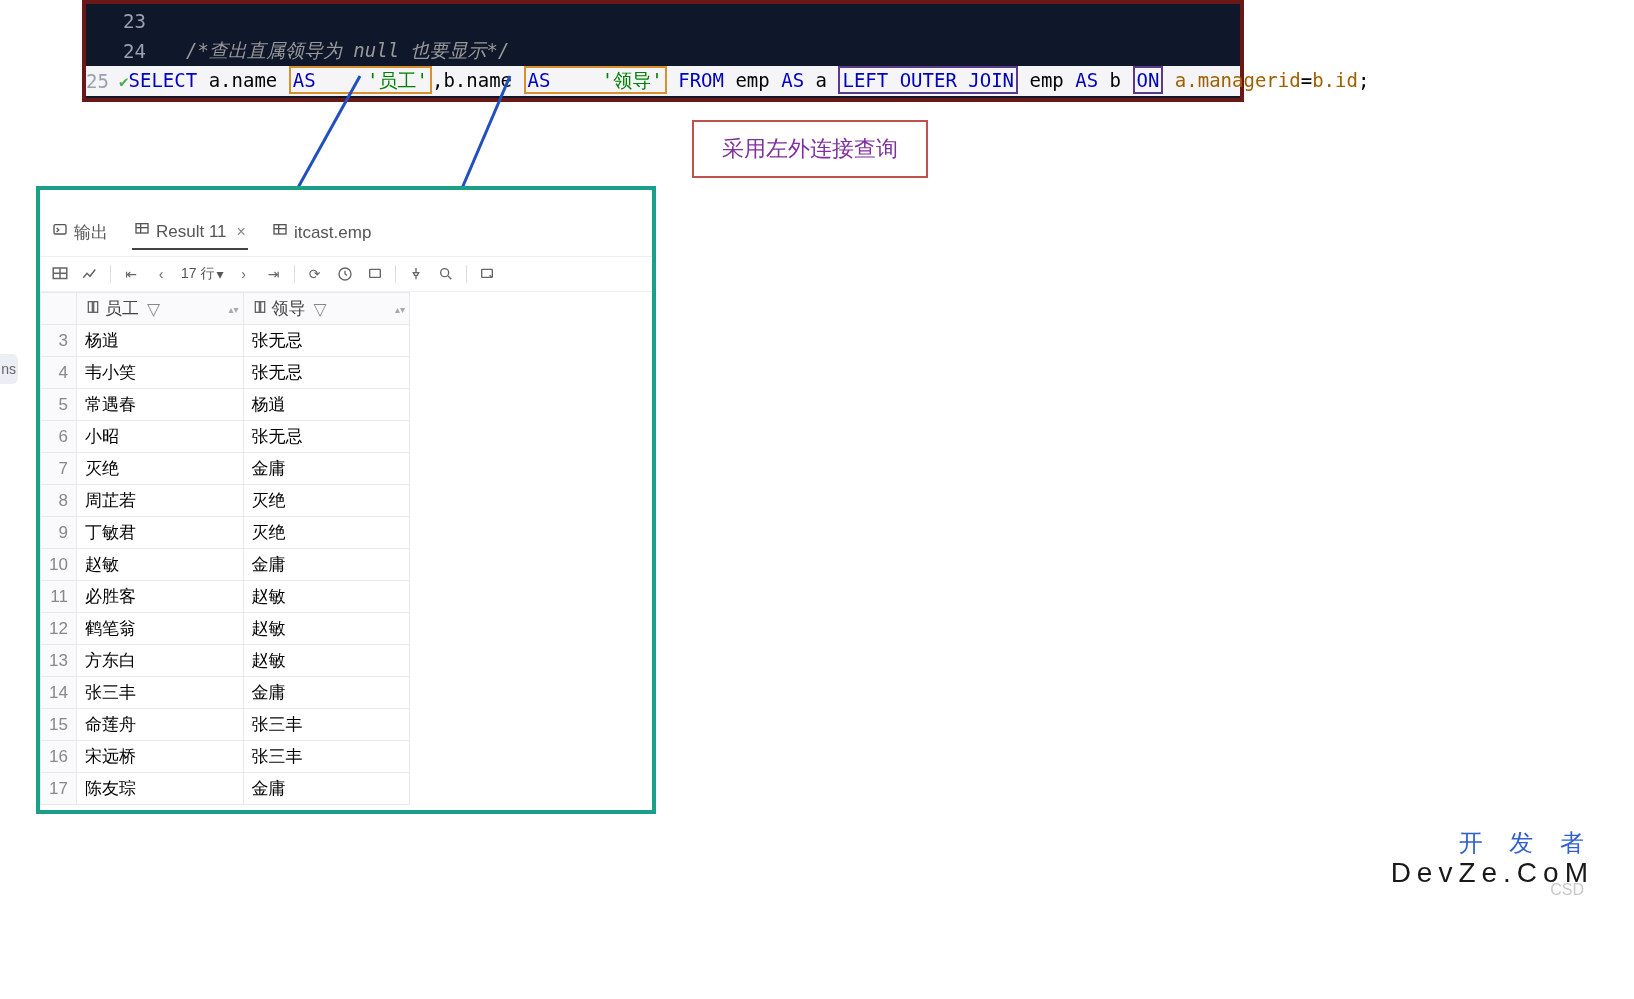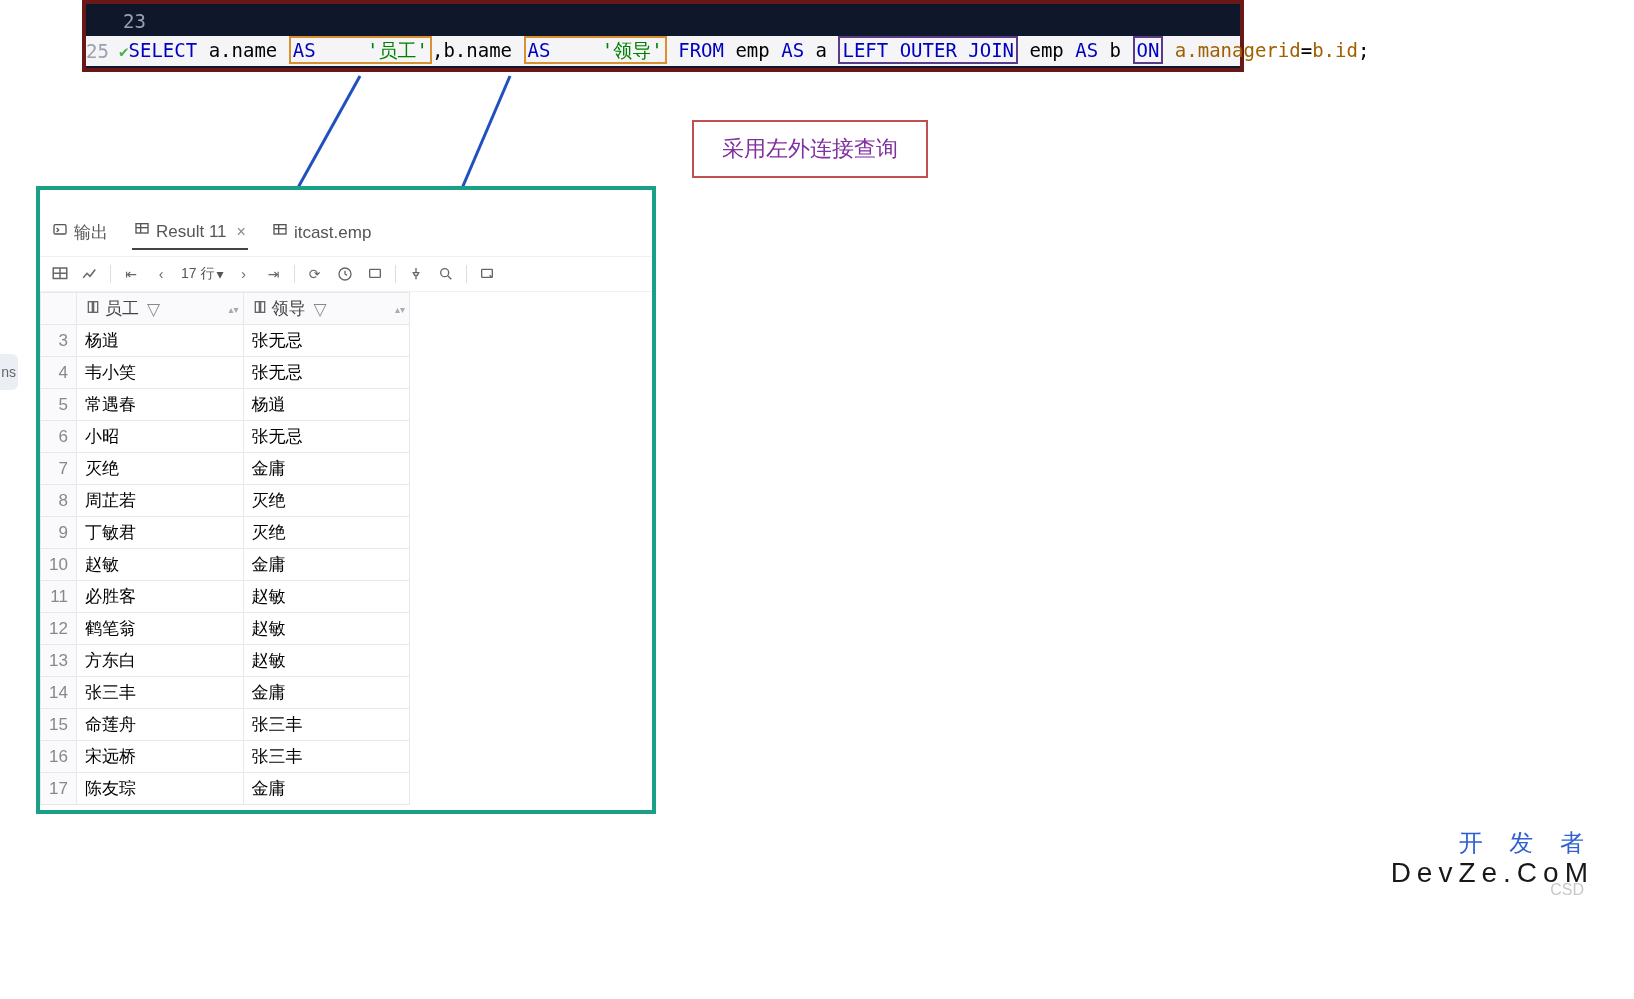--- a/index.html
+++ b/index.html
@@ -27,35 +27,42 @@
 .tb-sep { width: 1px; height: 18px; background: #ddd; }
 .tb-text { color: #555; font-size: 14px; display: flex; align-items: center; gap: 2px; }
 .table-wrap { overflow: hidden; }
 table { border-collapse: collapse; width: 370px; margin-left: 0; }
 th, td { border: 1px solid #e8e8eb; padding: 4px 8px; font-size: 17px; text-align: left; height: 30px; }
 th { background: #fafafc; color: #444; font-weight: normal; position: relative; }
 .th-sort { position: absolute; right: 4px; top: 50%; transform: translateY(-50%); color: #aaa; font-size: 10px; }
 .th-icon { display: inline-flex; align-items: flex-end; gap: 4px; }
 .rownum { text-align: right; color: #888; width: 36px; background: #fafafc; }
 .filter-icon { color: #888; margin-left: 4px; }
-.left-stub { position: absolute; left: 0; top: 354px; width: 18px; height: 36px; background: #eceef5; color: #666; font-size: 14px; display: flex; align-items: center; justify-content: flex-end; padding-right: 2px; border-radius: 0 6px 6px 0; }
+.left-stub { position: absolute; left: 0; top: 354px; width: 18px; height: 30px; background: #eceef5; color: #666; font-size: 14px; display: flex; align-items: center; justify-content: flex-end; padding-right: 2px; border-radius: 0 6px 6px 0; }
 .watermark { position: absolute; right: 40px; bottom: 110px; color: #000000; font-size: 28px; letter-spacing: 6px; font-weight: 500; opacity: 0.9; }
 .watermark2 { position: absolute; right: 40px; bottom: 140px; color: #3060d0; font-size: 24px; letter-spacing: 10px; font-weight: 400; }
 .watermark3 { position: absolute; right: 50px; bottom: 100px; color: #c8c8c8; font-size: 16px; text-align: center; }
 svg.arrow { position: absolute; pointer-events: none; }
 .panel-icon svg { width: 16px; height: 16px; }
 </style>
 </head>
 <body>
 
 <div class="code-area">
   <div class="code-line">
     <span class="gutter">23</span>
     <span class="check"></span>
     <span class="code-text"></span>
+  </div>
+  <div class="code-line">
+    <span class="gutter">24</span>
+    <span class="check"></span>
+    <span class="code-text">
+      <span class="comment"><span>/*查出直属领导为 </span><span>null</span><span> 也要显示*/</span></span>
+    </span>
   </div>
   <div class="code-line cursor-line">
     <span class="gutter">25</span>
     <span class="check">✔</span>
     <span class="code-text">
       <span class="kw">SELECT</span> <span>a.name</span> <span class="box-orange"><span class="kw">AS</span> <span class="str">'员工'</span></span>,<span>b.name</span> <span class="box-orange"><span class="kw">AS</span> <span class="str">'领导'</span></span> <span class="kw">FROM</span> <span>emp</span> <span class="kw">AS</span> <span>a</span> <span class="box-purple"><span class="kw">LEFT OUTER JOIN</span></span> <span>emp</span> <span class="kw">AS</span> <span>b</span> <span class="box-purple"><span class="kw">ON</span></span> <span class="col">a.managerid</span><span>=</span><span class="col">b.id</span><span>;</span>
     </span>
   </div>
 </div>
 

